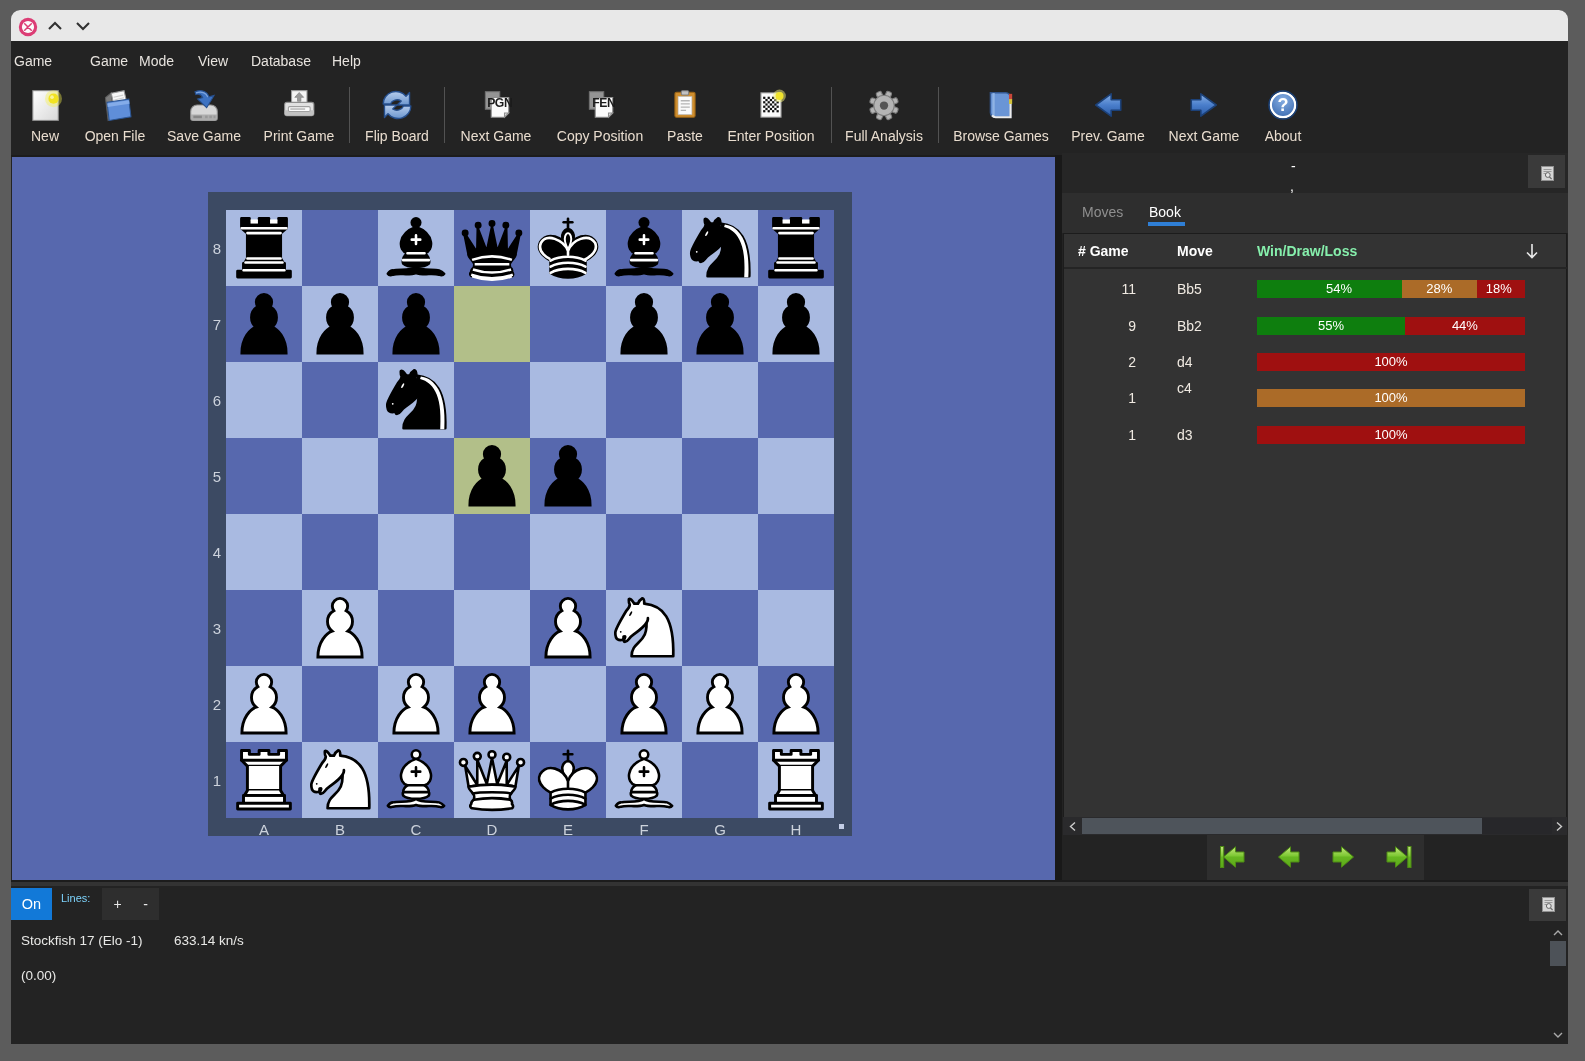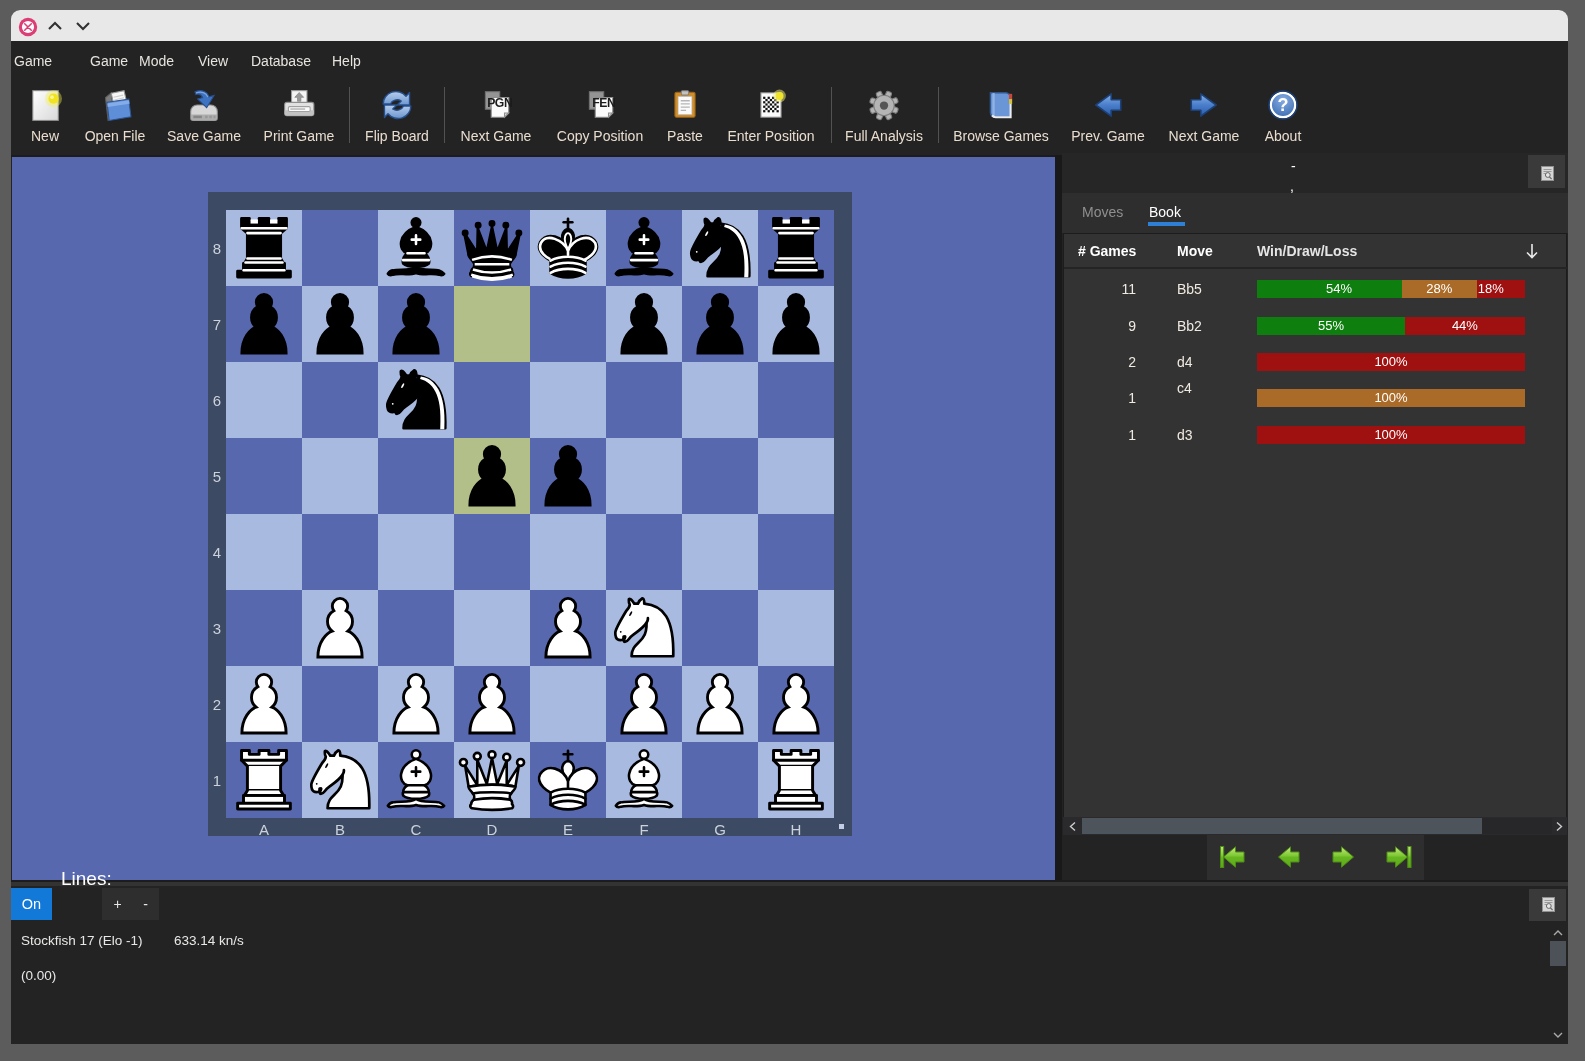--- a/index.html
+++ b/index.html
@@ -410,37 +410,37 @@
       <rect x="0.5" y="0.5" width="12" height="14" fill="#d6d6d6" stroke="#909090"></rect>
       <path d="M2.5 3.5 h8 M2.5 5.5 h8 M2.5 7.5 h5" stroke="#9a9a9a" stroke-width="1"></path>
       <circle cx="6.8" cy="9" r="2.4" fill="#e6e6e6" stroke="#686868" stroke-width="1"></circle>
       <path d="M8.4 10.8 L10.6 13" stroke="#686868" stroke-width="1.2"></path>
     </svg>
 <div class="abs" style="left:1062px;top:193px;width:506px;height:40px;background:#2e2e2e;"></div>
 <div class="abs" style="left:1082px;top:204px;color:#8f8f8f;font-size:14px;">Moves</div>
 <div class="abs" style="left:1149px;top:204px;color:#ffffff;font-size:14px;">Book</div>
 <div class="abs" style="left:1148px;top:222px;width:37px;height:4px;background:#2f7fd6;"></div>
 <div class="abs" style="left:1063px;top:233px;width:504px;height:585px;background:#333333;border:1px solid #1c1c1c;border-bottom:none;"></div>
-<div class="abs" style="left:1078px;top:243px;color:#fff;font-size:14px;font-weight:bold;"># Games</div>
+<div class="abs" style="left:1078px;top:243px;color:#fff;font-size:14px;font-weight:bold;"># Game</div>
 <div class="abs" style="left:1177px;top:243px;color:#fff;font-size:14px;font-weight:bold;">Move</div>
-<div class="abs" style="left:1257px;top:243px;color:#e5e5e5;font-size:14px;font-weight:bold;">Win/Draw/Loss</div>
+<div class="abs" style="left:1257px;top:243px;color:#86efac;font-size:14px;font-weight:bold;">Win/Draw/Loss</div>
 <svg class="abs" style="left:1523px;top:242px;" width="18" height="18" viewBox="0 0 18 18">
       <path d="M9 2 V15 M4 10.5 L9 15.5 L14 10.5" fill="none" stroke="#e8e8e8" stroke-width="1.6"></path>
     </svg>
 <div class="abs" style="left:1064px;top:267px;width:503px;height:2px;background:#242424;"></div>
 <div class="abs rowNum" style="left:1076px;top:281px;">11</div>
 <div class="abs rowMove" style="left:1177px;top:281px;">Bb5</div>
 <div class="abs" style="left:1257.0px;top:280.2px;width:144.7px;height:18px;background:#0e7e0e;">
       <span class="barTxt" style="left:0;width:164px;">54%</span>
     </div>
 <div class="abs" style="left:1401.7px;top:280.2px;width:75.0px;height:18px;background:#ab6b28;">
       <span class="barTxt" style="left:0;width:75px;">28%</span>
     </div>
 <div class="abs" style="left:1476.8px;top:280.2px;width:48.2px;height:18px;background:#9f1010;">
-      <span class="barTxt" style="left:0;width:28px;">18%</span>
+      <span class="barTxt" style="left:8px;width:28px;">18%</span>
     </div>
 <div class="abs rowNum" style="left:1076px;top:318px;">9</div>
 <div class="abs rowMove" style="left:1177px;top:318px;">Bb2</div>
 <div class="abs" style="left:1257.0px;top:316.6px;width:147.9px;height:18px;background:#0e7e0e;">
       <span class="barTxt" style="left:0;width:148px;">55%</span>
     </div>
 <div class="abs" style="left:1404.9px;top:316.6px;width:120.1px;height:18px;background:#9f1010;">
       <span class="barTxt" style="left:0;width:120px;border-radius:7px;">44%</span>
     </div>
 <div class="abs rowNum" style="left:1076px;top:354px;">2</div>
@@ -512,21 +512,21 @@
           <stop offset="1" stop-color="#5aa818"></stop>
         </linearGradient>
       </defs>
       <path d="M2 7 H10.5 V1.8 L22.5 12 L10.5 22.2 V17 H2 Z" fill="url(#gg4)" stroke="#4e8c14" stroke-width="1"></path>
       <rect x="22.8" y="1.5" width="3.2" height="21" fill="url(#gg4)" stroke="#4e8c14" stroke-width="1"></rect>
     </svg>
 <div class="abs" style="left:11px;top:880px;width:1557px;height:2px;background:#1c1c1c;"></div>
 <div class="abs" style="left:11px;top:882px;width:1557px;height:4px;background:#333333;"></div>
 <div class="abs" style="left:11px;top:886px;width:1557px;height:158px;background:#232323;"></div>
 <div class="abs" style="left:11px;top:888px;width:41px;height:32px;background:#1279d8;color:#fff;font-size:14.5px;text-align:center;line-height:32px;">On</div>
-<div class="abs" style="left:61px;top:868px;color:#ffffff;font-size:19px;">Lines:</div>
+<div class="abs" style="left:61px;top:892px;color:#7dd3fc;font-size:11px;">Lines:</div>
 <div class="abs" style="left:102px;top:888px;width:57px;height:32px;background:#2e2e2e;"></div>
 <div class="abs" style="left:110px;top:888px;width:15px;color:#e8e8e8;font-size:14px;text-align:center;line-height:32px;">+</div>
 <div class="abs" style="left:138px;top:888px;width:15px;color:#e8e8e8;font-size:14px;text-align:center;line-height:32px;">-</div>
 <div class="abs" style="left:21px;top:933px;color:#e8e8e6;font-size:13.5px;">Stockfish 17 (Elo -1)</div>
 <div class="abs" style="left:174px;top:933px;color:#e8e8e6;font-size:13.5px;">633.14 kn/s</div>
 <div class="abs" style="left:21px;top:968px;color:#e8e8e6;font-size:13.5px;">(0.00)</div>
 <div class="abs" style="left:1529px;top:889px;width:37px;height:32px;background:#3a3a3a;"></div>
 <svg class="abs" style="left:1542px;top:897px;" width="13" height="15" viewBox="0 0 13 15">
       <rect x="0.5" y="0.5" width="12" height="14" fill="#d6d6d6" stroke="#909090"></rect>
       <path d="M2.5 3.5 h8 M2.5 5.5 h8 M2.5 7.5 h5" stroke="#9a9a9a" stroke-width="1"></path>

